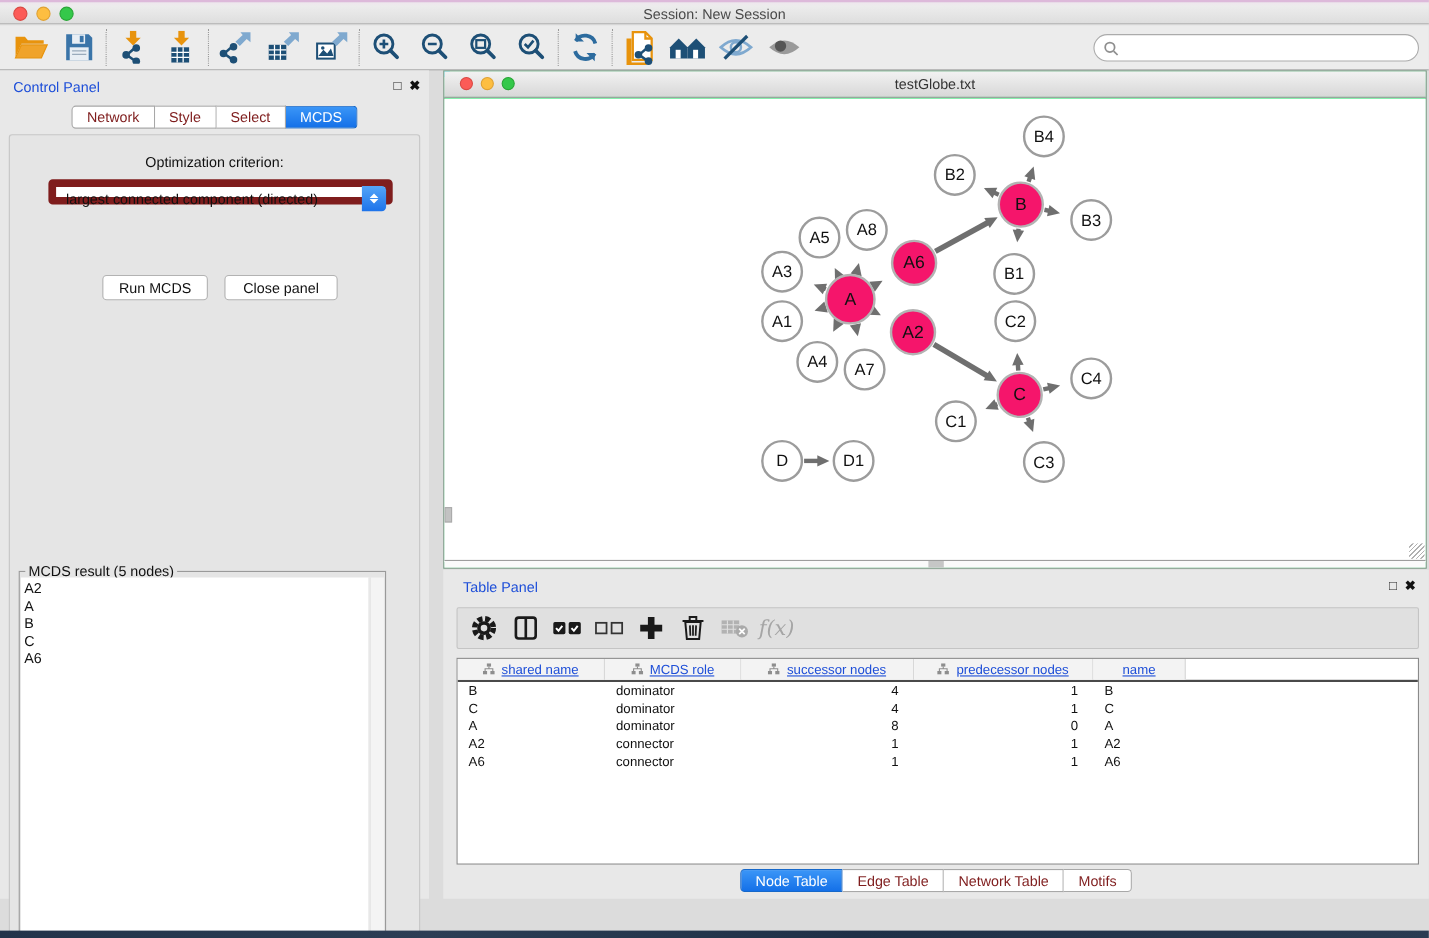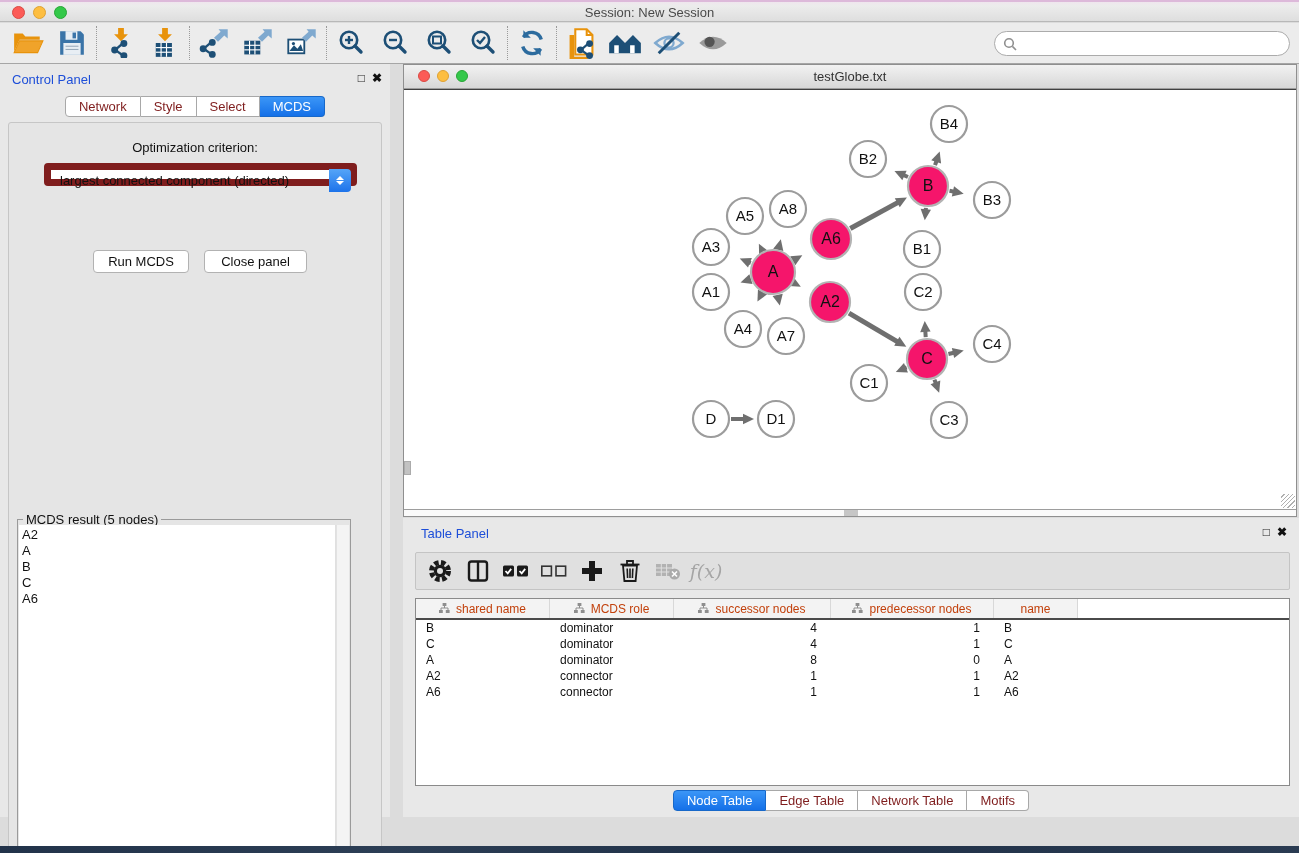--- a/index.html
+++ b/index.html
@@ -61,21 +61,21 @@
 
   .groupbox { position:absolute; left:8px; top:396px; width:334px; height:332px; border:1px solid #9a9a9a; }
   .groupbox-legend { position:absolute; left:5px; top:-8px; background:#e5e5e5; padding:0 3px; font-size:13px; color:#111; }
   .result-list { position:absolute; left:1px; top:5px; right:14px; bottom:1px; background:#fff;
     border-right:1px solid #e0e0e0; overflow:hidden; padding:2px 0 0 3px; }
   .result-item { font-size:13px; color:#111; line-height:16px; }
   .result-scroll { position:absolute; right:1px; top:5px; width:13px; bottom:1px; background:#f4f4f4; border-left:1px solid #e2e2e2; }
 
   
   .network-window { position:absolute; left:403px; top:64px; width:894px; height:453px;
-    border:1px solid #8f8f8f; background:#404040; }
+    border:1px solid #8f8f8f; background:#86efac; }
   .nw-titlebar { position:absolute; left:0; top:0; width:100%; height:24px;
     background:linear-gradient(#f2f2f2,#d7d7d7); border-bottom:1px solid #9d9d9d; }
   .nw-title { position:absolute; left:0; right:0; top:4px; text-align:center; font-size:13px; color:#333; }
   .nw-lights { position:absolute; left:14px; top:5px; display:flex; gap:7px; }
   .nw-content { position:absolute; left:0; top:25px; width:892px; height:421px; background:#fff; overflow:hidden; }
   .teal-corner { position:absolute; left:0; top:0; width:5px; height:5px; background:#19b8cf; }
   .nw-vthumb { position:absolute; left:0px; top:371px; width:7px; height:14px; background:#c2c2c2; border:1px solid #ababab; }
   .nw-hbar { position:absolute; left:0; bottom:0; width:100%; height:7px; background:#fafafa; border-top:1px solid #9d9d9d; }
   .nw-hthumb { position:absolute; left:440px; top:0px; width:14px; height:6px; background:#c6c6c6; }
   .resize-grip { position:absolute; right:1px; bottom:8px; width:14px; height:14px;
@@ -84,21 +84,21 @@
   
   .table-panel { position:absolute; left:403px; top:518px; width:896px; height:299px; background:#e8e8e8; }
   .tp-toolbar { position:absolute; left:12px; top:34px; width:875px; height:38px; background:#e0e0e0;
     border:1px solid #c4c4c4; border-radius:2px; display:flex; align-items:center; padding-left:8px; gap:6px; }
   .tp-btn { width:32px; height:32px; display:flex; align-items:center; justify-content:center;
     background:transparent; border:none; cursor:pointer; }
   .tp-table { position:absolute; left:12px; top:80px; width:875px; height:188px; background:#fff;
     border:1px solid #8a8a8a; overflow:hidden; }
   .thead-row { display:flex; height:21px; border-bottom:2px solid #4a4a4a; }
   .th-cell { background:#f3f3f3; border-right:1px solid #d8d8d8; display:flex; align-items:center;
-    justify-content:center; gap:6px; font-size:12px; color:#c2410c; }
+    justify-content:center; gap:6px; font-size:12px; color:#1d4ed8;text-decoration:underline; }
   .tbody-row { display:flex; height:16px; }
   .td-cell { font-size:12px; color:#111; line-height:16px; white-space:nowrap; overflow:hidden; }
   .td-cell.left { text-align:left; padding-left:10px; }
   .td-cell.right { text-align:right; padding-right:14px; }
 
   .tp-tabs { position:absolute; left:0; right:0; top:272px; display:flex; justify-content:center; }
 
   
   .status-bar { position:absolute; left:0; top:818px; width:1299px; height:28px; background:#ededed;
     border-top:1px solid #c2c2c2; }

